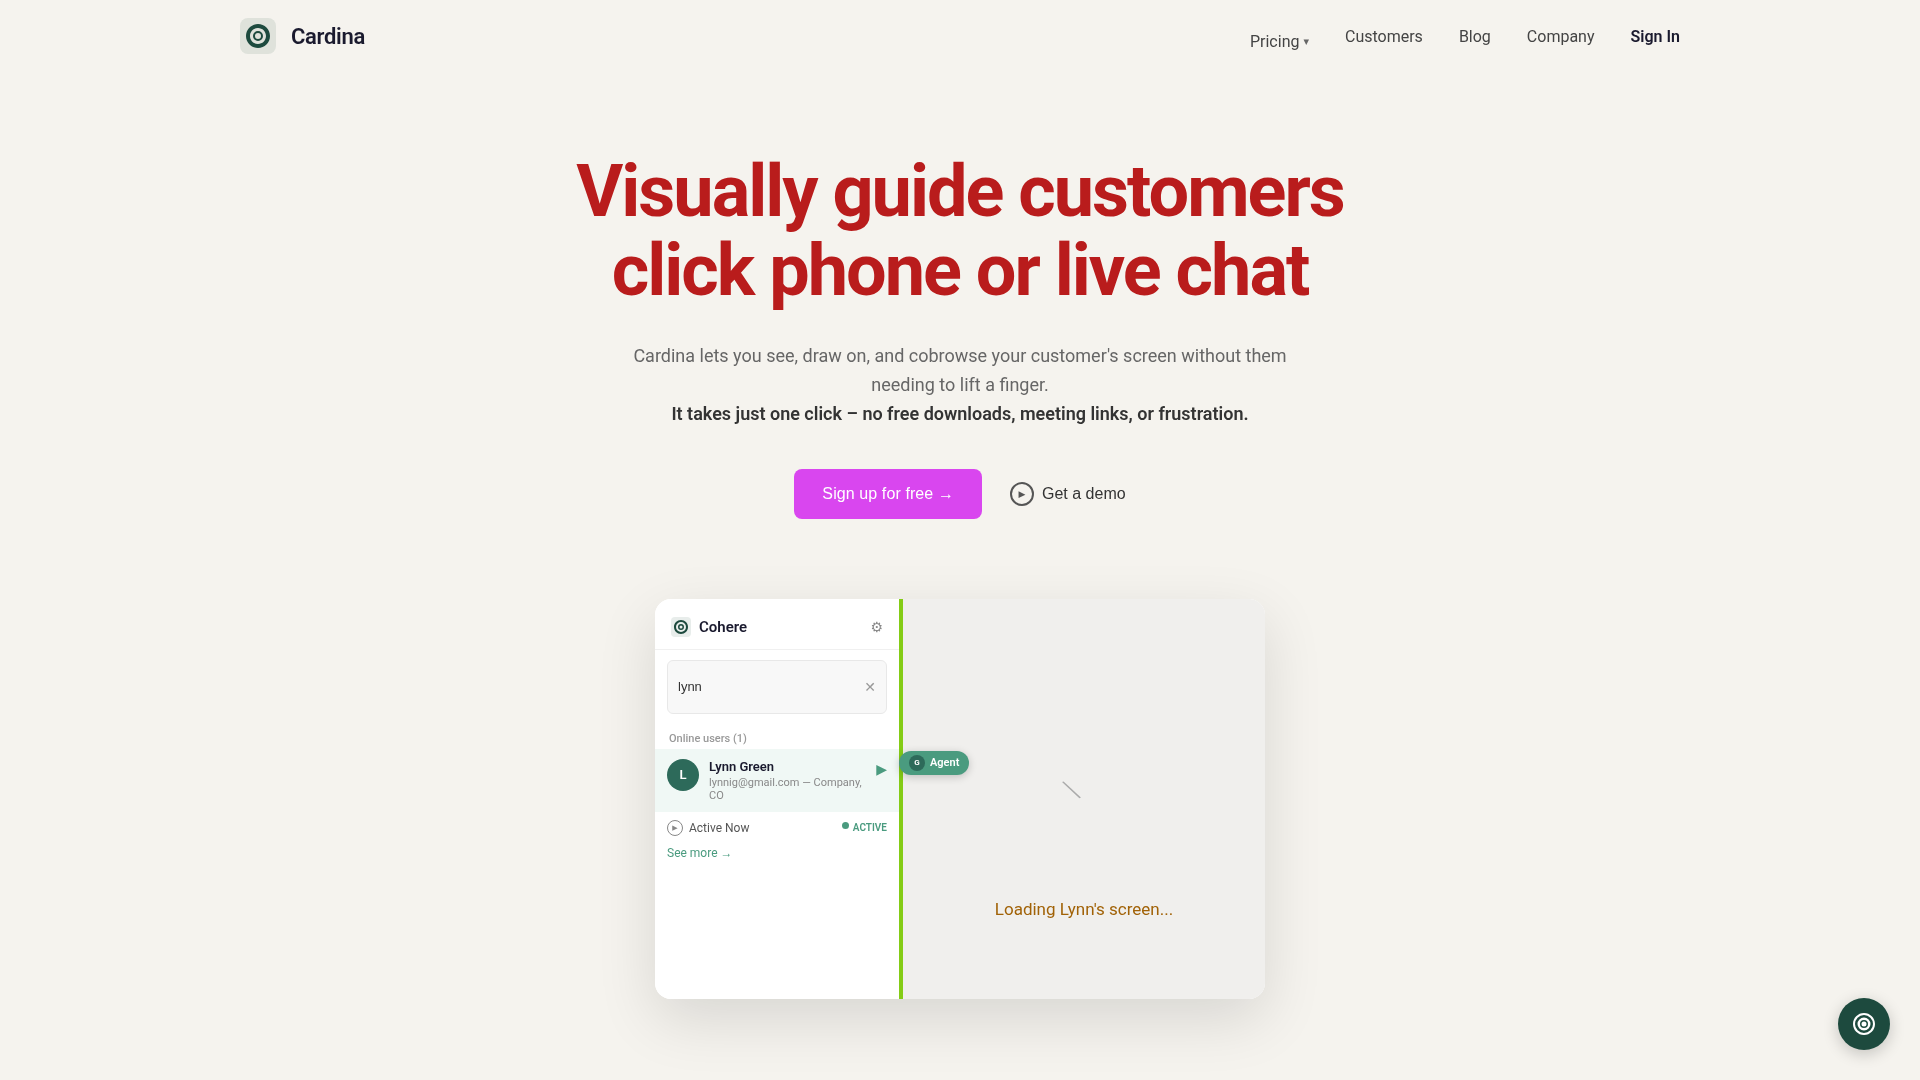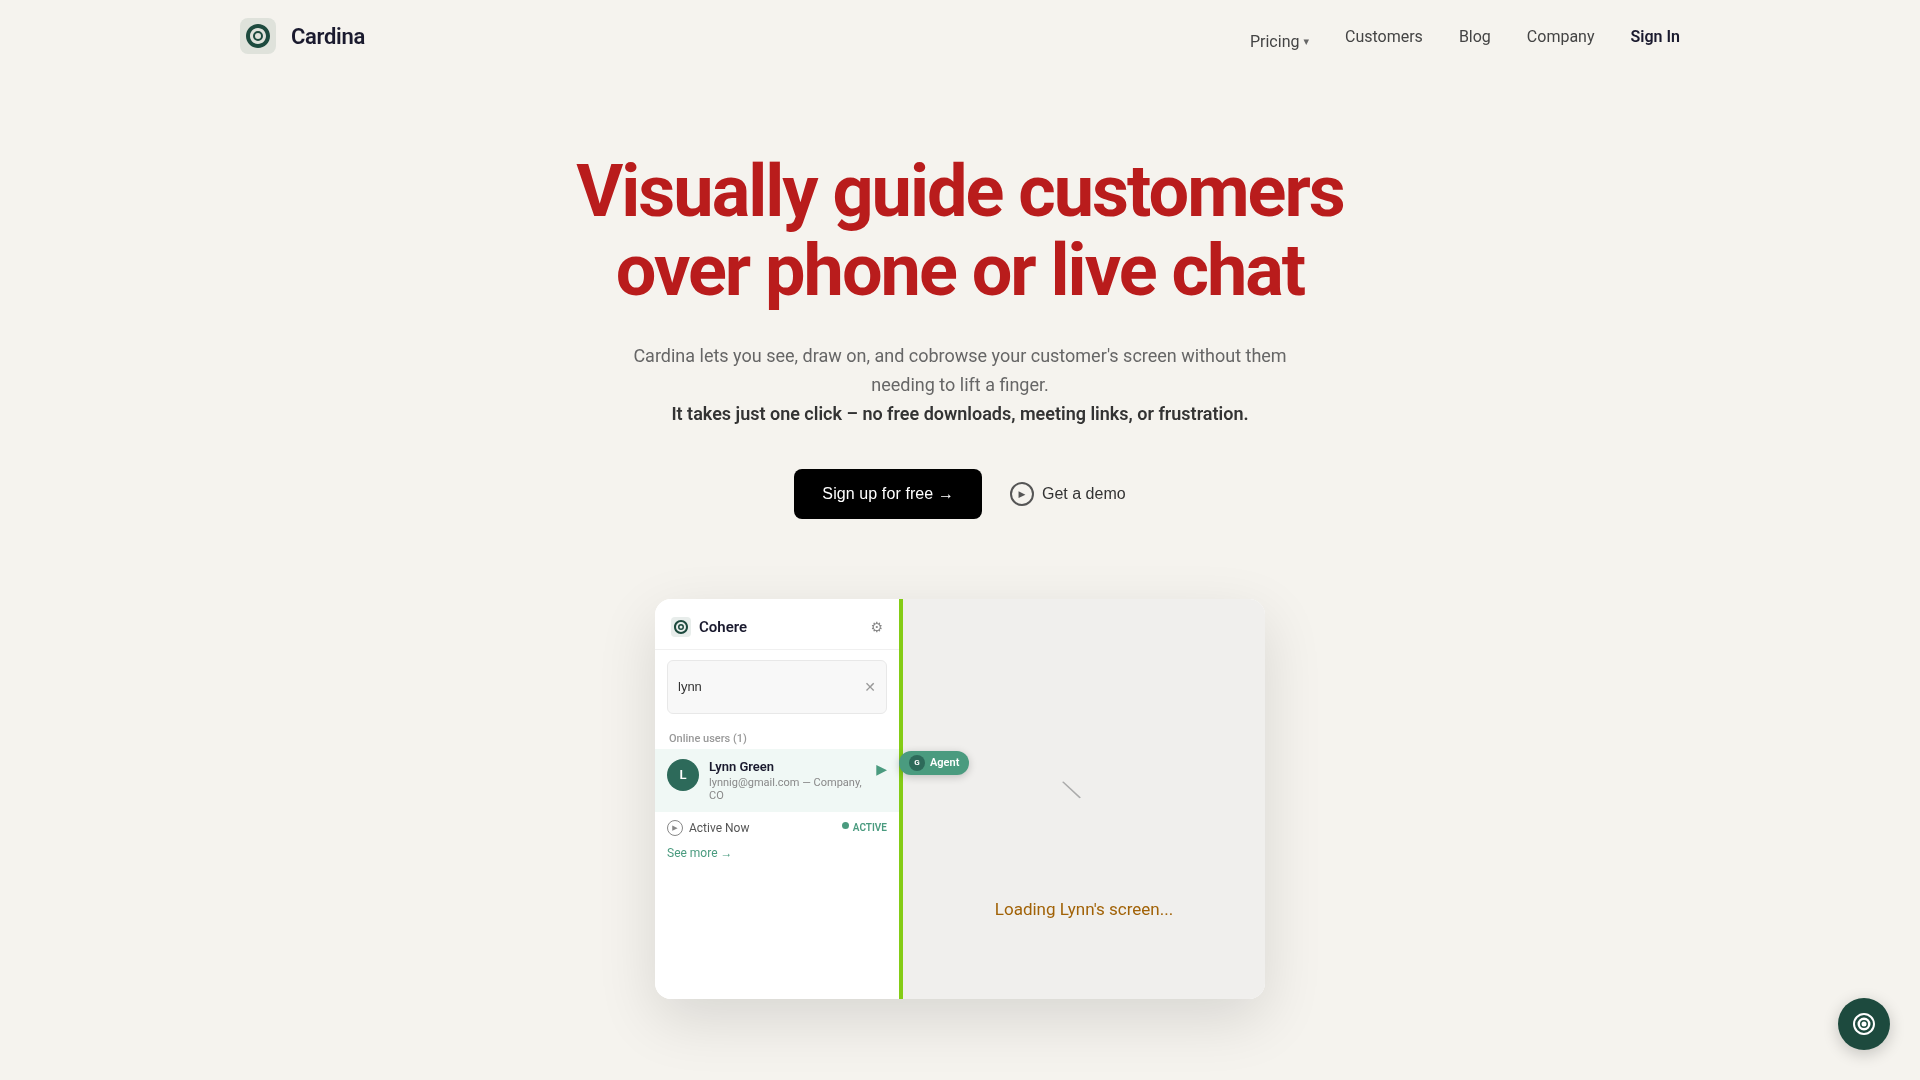--- a/index.html
+++ b/index.html
@@ -105,21 +105,21 @@
 
     .hero-cta {
       display: flex;
       align-items: center;
       justify-content: center;
       gap: 28px;
       margin-top: 40px;
     }
 
     .btn-signup {
-      background-color: #000000;
+      background-color: #d946ef;
       color: white;
       border: none;
       padding: 16px 28px;
       border-radius: 8px;
       font-size: 16px;
       font-weight: 500;
       cursor: pointer;
       display: flex;
       align-items: center;
       gap: 8px;
@@ -453,21 +453,21 @@
       <a href="#" class="sign-in-link">
         <span>Sign In</span>
       </a>
     </li>
   </ul>
 </nav>
 
 <section class="hero">
   <h1 class="hero-title">
     <span>Visually guide customers</span><br>
-    <span>over phone or live chat</span>
+    <span>click phone or live chat</span>
   </h1>
   <p class="hero-subtitle">
     <span>Cardina lets you see, draw on, and cobrowse your customer's screen without them needing to lift a finger.</span><br>
     <strong>It takes just one click – no free downloads, meeting links, or frustration.</strong>
   </p>
   <div class="hero-cta">
     <button class="btn-signup">Sign up for free →</button>
     <button class="btn-demo">
       <span class="play-icon">▶</span>
       <span>Get a demo</span>

